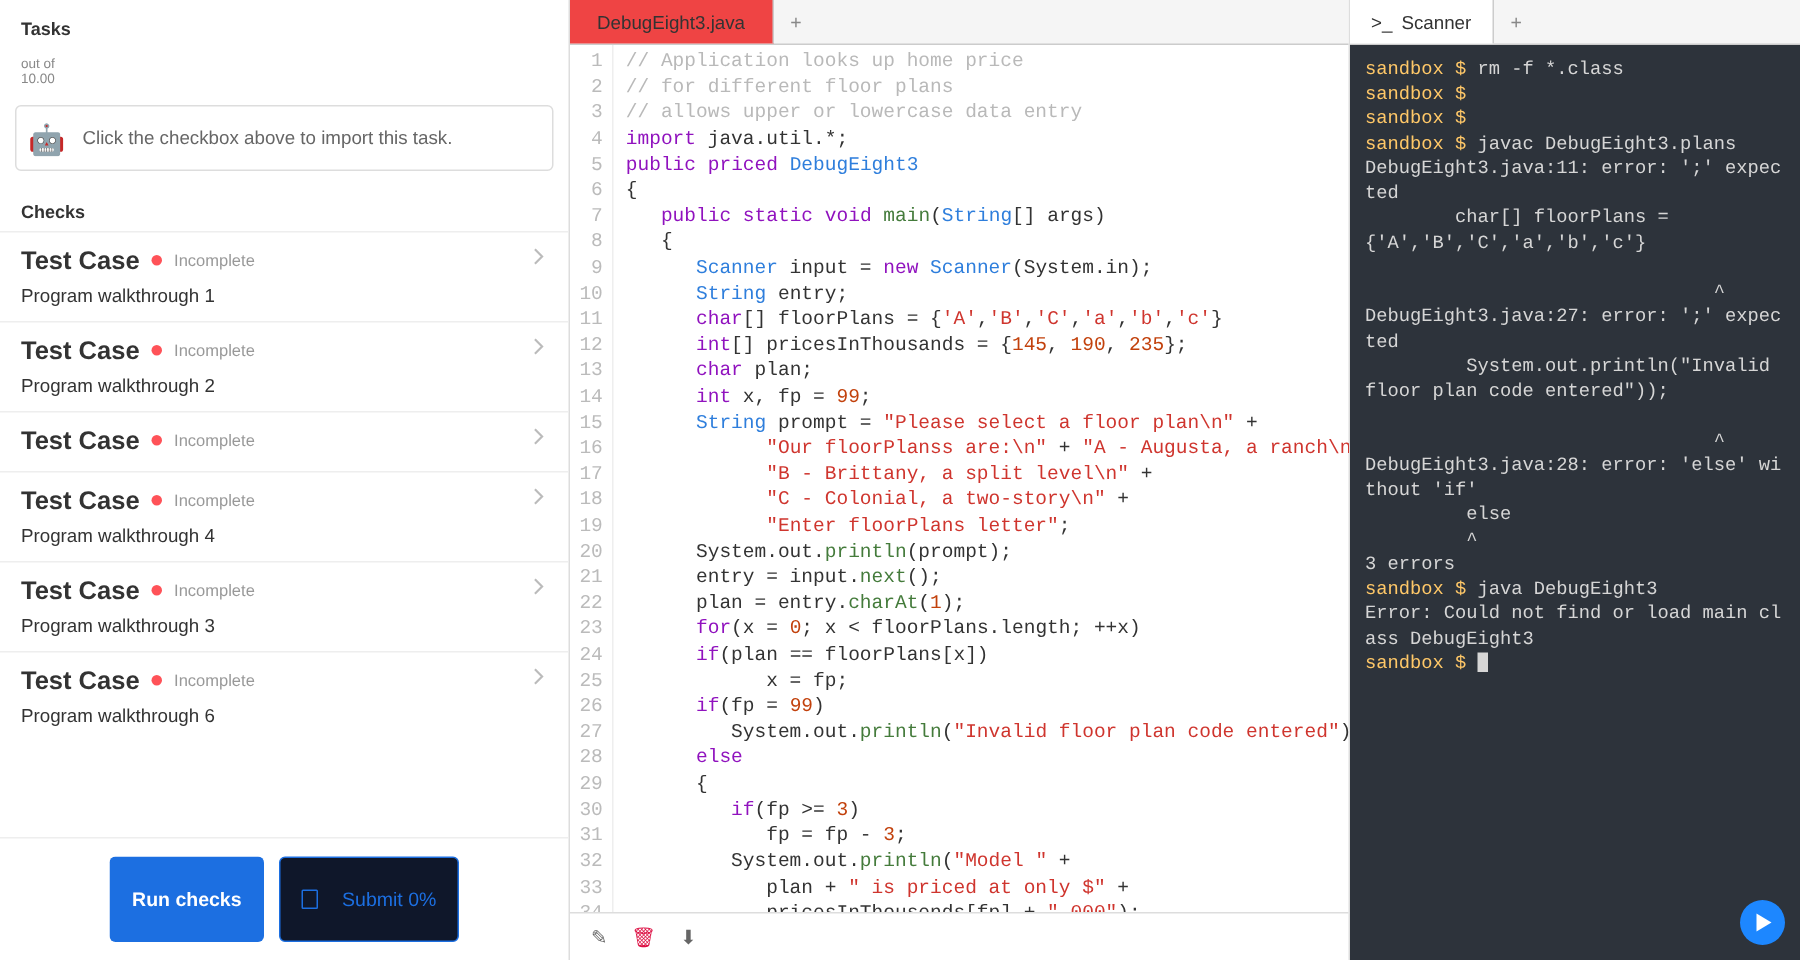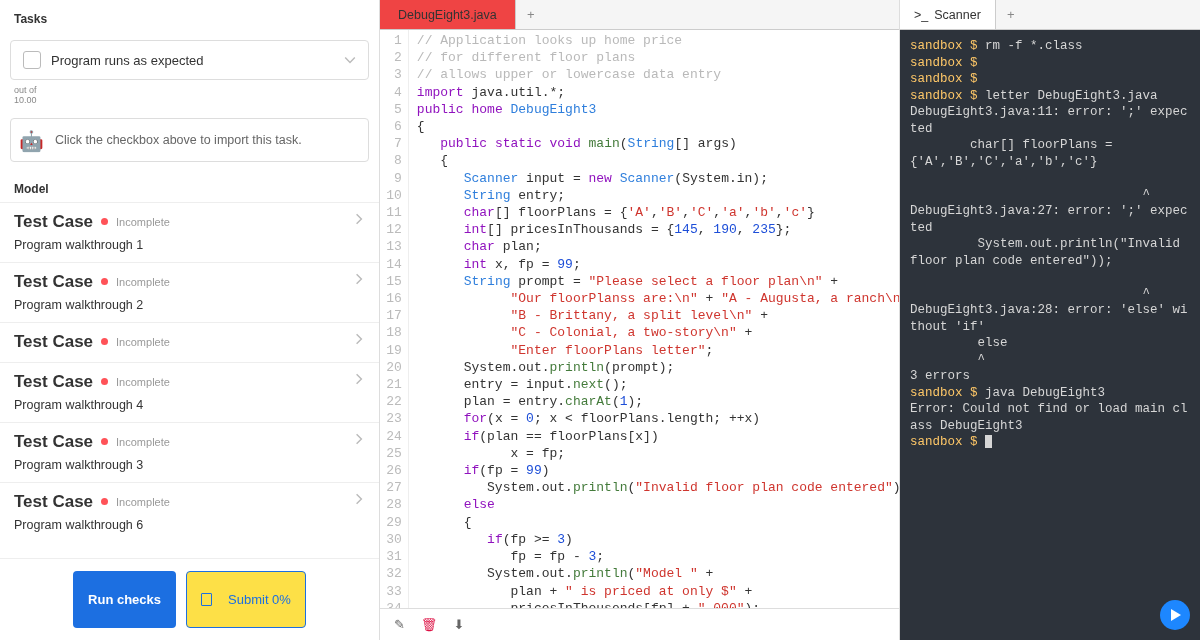--- a/index.html
+++ b/index.html
@@ -18,69 +18,62 @@
 .test-row { border-top: 1px solid #eee; padding: 9px 14px 10px; position: relative; }
 .test-top { display: flex; align-items: center; gap: 8px; }
 .tc-label { font-weight: 700; font-size: 17px; }
 .dot { width: 7px; height: 7px; border-radius: 50%; background: #ff5258; }
 .inc { color: #999; font-size: 11px; text-align: center; }
 .test-sub { font-size: 12.5px; margin-top: 6px; color: #333; }
 .test-row .ch { position: absolute; right: 14px; top: 10px; color: #bbb; }
 .btn-row { padding: 12px 14px; border-top: 1px solid #eee; display: flex; gap: 10px; justify-content: center; }
 .btn { padding: 20px 14px; border-radius: 4px; font-size: 13px; cursor: pointer; border: 1px solid transparent; }
 .btn-primary { background: #1c6fe1; color: #fff; font-weight: 600; }
-.btn-outline { background: #fde047; color: #1c6fe1; border: 1px solid #1c6fe1; display: flex; align-items: center; gap: 16px; }
+.btn-outline { background: #0f172a; color: #1c6fe1; border: 1px solid #1c6fe1; display: flex; align-items: center; gap: 16px; }
 .doc-icon { display: inline-block; width: 11px; height: 13px; border: 1.2px solid #1c6fe1; border-radius: 1px; position: relative; }
 .center { flex: 1; display: flex; flex-direction: column; border-right: 1px solid #ddd; min-width: 0; }
 .tabs { display: flex; border-bottom: 1px solid #ccc; height: 30px; align-items: stretch; background: #f5f5f5; }
 .tab { padding: 6px 18px; border-right: 1px solid #ccc; background: #ef4444; font-size: 12.5px; display: flex; align-items: center; }
 .tab-plus { width: 30px; display: flex; align-items: center; justify-content: center; color: #888; }
 .editor { flex: 1; overflow: hidden; display: flex; font-family: Consolas, "Courier New", monospace; font-size: 13px; line-height: 17.2px; }
 .gutter { width: 30px; text-align: right; color: #bbb; padding: 2px 6px 0 0; user-select: none; border-right: 1px solid #eee; }
 .code { padding: 2px 0 0 8px; white-space: pre; color: #333; overflow-x: hidden; }
 .cm { color: #b9b9b9; }
 .kw { color: #9012be; }
 .ty { color: #2e7edc; }
 .st { color: #cf352e; }
-.nm { color: #1d4ed8; }
+.nm { color: #c2410c; }
 .fn { color: #447b3b; }
 .toolbar { border-top: 1px solid #ddd; padding: 8px 14px; display: flex; gap: 16px; color: #666; }
 .right { width: 300px; display: flex; flex-direction: column; }
 .rtabs { display: flex; border-bottom: 1px solid #ccc; height: 30px; background: #f5f5f5; }
 .rtab { padding: 6px 14px; border-right: 1px solid #ccc; background: #fff; font-size: 12.5px; display: flex; align-items: center; gap: 6px; }
 .term { flex: 1; background: #2d333b; color: #d6d6d6; font-family: Consolas, "Courier New", monospace; font-size: 12.5px; line-height: 16.5px; padding: 8px 10px; white-space: pre-wrap; word-break: break-all; position: relative; }
 .p { color: #ffc868; }
 .cursor { display: inline-block; width: 7px; height: 13px; background: #d6d6d6; vertical-align: middle; }
 .playbtn { position: absolute; right: 10px; bottom: 10px; width: 30px; height: 30px; background: #1d87ff; border-radius: 50%; display: flex; align-items: center; justify-content: center; }
 .playtri { width: 0; height: 0; border-left: 10px solid #fff; border-top: 6px solid transparent; border-bottom: 6px solid transparent; margin-left: 2px; }
 svg.ch { width: 12px; height: 12px; }
 </style>
 </head>
 <body>
 
 <div class="app">
 
   <div class="left">
     <div class="tasks-header">Tasks</div>
-    <div class="task-box">
-      <div class="checkbox"></div>
-      <div>Program runs as expected</div>
-      <svg class="ch chev" viewBox="0 0 10 10">
-          <path d="M1 3 L5 7 L9 3" fill="none" stroke="currentColor" stroke-width="1.2"></path>
-        </svg>
-    </div>
     <div class="score">
       <div>out of</div>
       <div>10.00</div>
     </div>
     <div class="hint-box">
       <span class="robot">🤖</span>
       <span>Click the checkbox above to import this task.</span>
     </div>
-    <div class="checks-hdr">Model</div>
+    <div class="checks-hdr">Checks</div>
     <div class="test-list" id="tests">
         <div class="test-row">
           <div class="test-top">
             <span class="tc-label">Test Case</span>
             <span class="dot"></span>
             <span class="inc">Incomplete</span>
           </div>
           <div class="test-sub">Program walkthrough 1</div>
           <svg class="ch" viewBox="0 0 10 10">
             <path d="M3 1 L7 5 L3 9" fill="none" stroke="currentColor" stroke-width="1.2"></path>
@@ -191,21 +184,21 @@
 31
 32
 33
 34
 35
 </div>
       <div class="code"><span class="cm">// Application looks up home price</span>
 <span class="cm">// for different floor plans</span>
 <span class="cm">// allows upper or lowercase data entry</span>
 <span class="kw">import</span> java.util.*;
-<span class="kw">public</span> <span class="kw">home</span> <span class="ty">DebugEight3</span>
+<span class="kw">public</span> <span class="kw">priced</span> <span class="ty">DebugEight3</span>
 {
    <span class="kw">public</span> <span class="kw">static</span> <span class="kw">void</span> <span class="fn">main</span>(<span class="ty">String</span>[] args)
    {
       <span class="ty">Scanner</span> input = <span class="kw">new</span> <span class="ty">Scanner</span>(System.in);
       <span class="ty">String</span> entry;
       <span class="kw">char</span>[] floorPlans = {<span class="st">'A'</span>,<span class="st">'B'</span>,<span class="st">'C'</span>,<span class="st">'a'</span>,<span class="st">'b'</span>,<span class="st">'c'</span>}
       <span class="kw">int</span>[] pricesInThousands = {<span class="nm">145</span>, <span class="nm">190</span>, <span class="nm">235</span>};
       <span class="kw">char</span> plan;
       <span class="kw">int</span> x, fp = <span class="nm">99</span>;
       <span class="ty">String</span> prompt = <span class="st">"Please select a floor plan\n"</span> +
@@ -238,21 +231,21 @@
   </div>
 
   <div class="right">
     <div class="rtabs">
       <div class="rtab">&gt;_ <span>Scanner</span></div>
       <div class="tab-plus">+</div>
     </div>
     <div class="term"><span class="p">sandbox $ </span><span>rm -f *.class</span>
 <span class="p">sandbox $ </span>
 <span class="p">sandbox $ </span>
-<span class="p">sandbox $ </span><span>letter DebugEight3.java</span>
+<span class="p">sandbox $ </span><span>javac DebugEight3.plans</span>
 <span>DebugEight3.java:11: error: ';' expected</span>
 <span>        char[] floorPlans = {'A','B','C','a','b','c'}</span>
 
 <span>                               ^</span>
 <span>DebugEight3.java:27: error: ';' expected</span>
 <span>         System.out.println("Invalid floor plan code entered"));</span>
 
 <span>                               ^</span>
 <span>DebugEight3.java:28: error: 'else' without 'if'</span>
 <span>         else</span>

